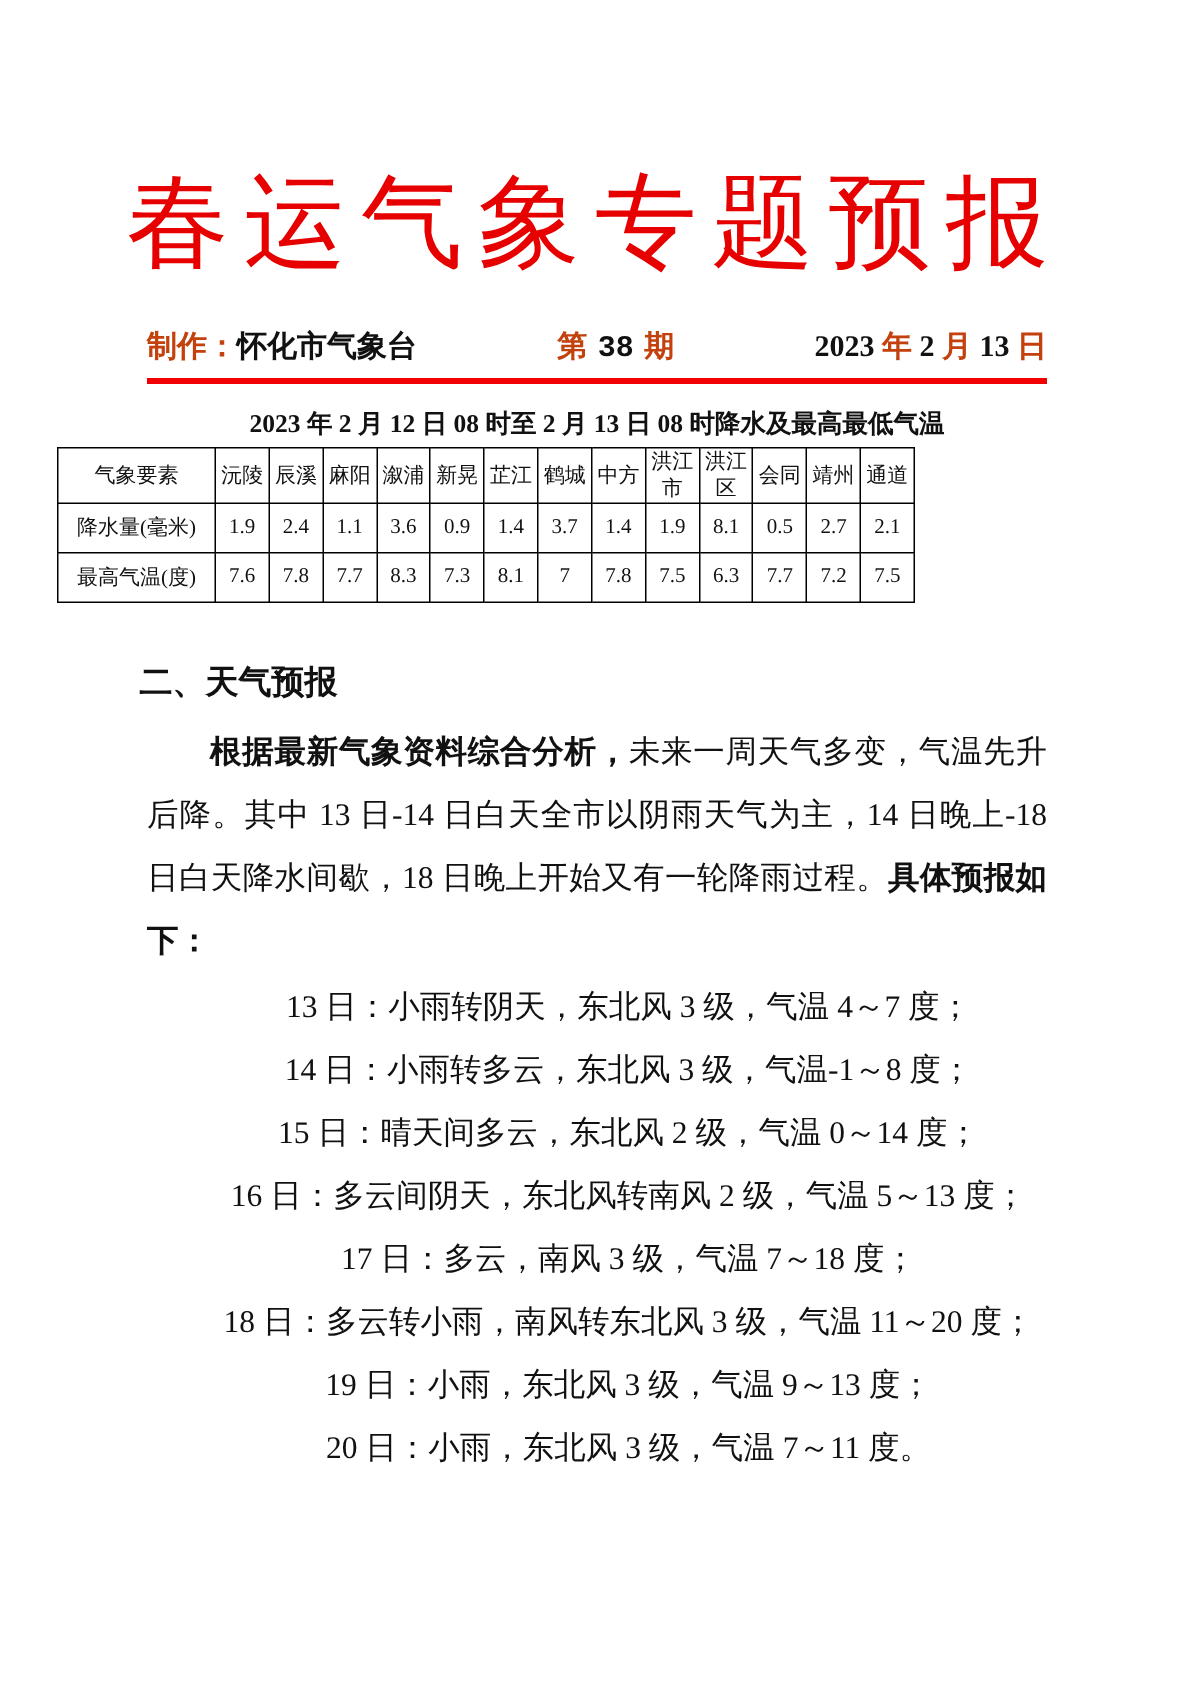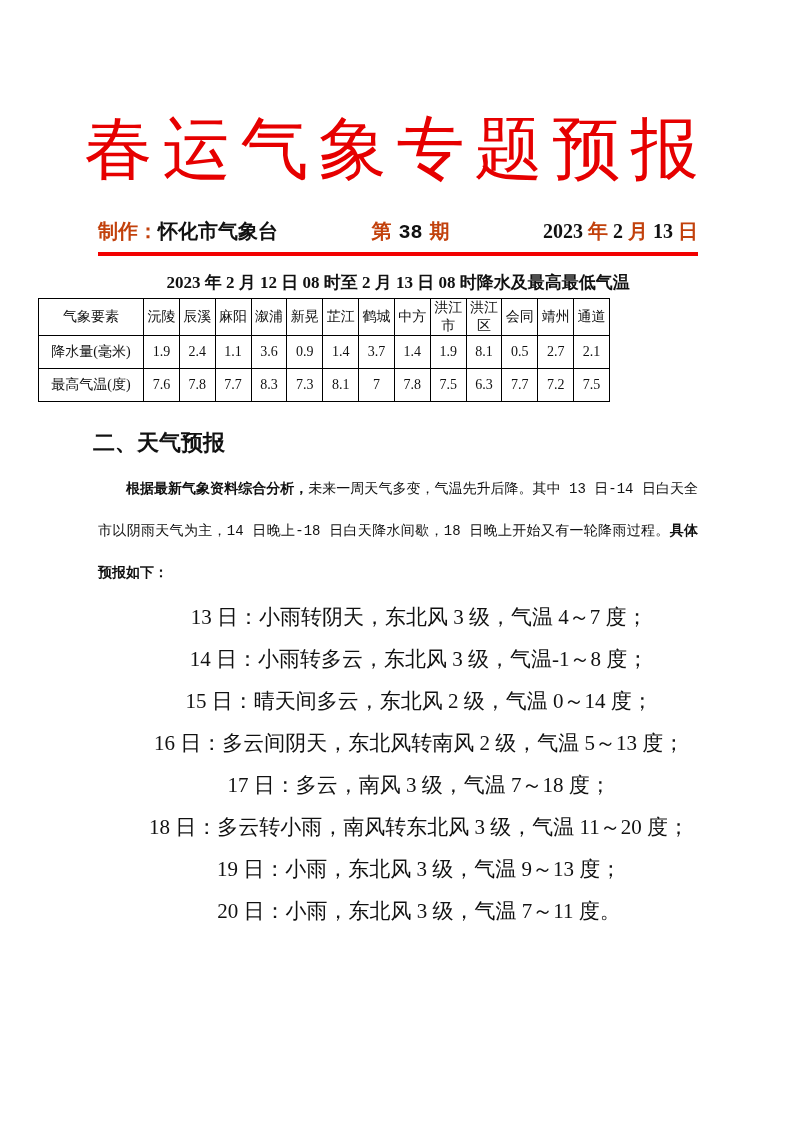--- a/index.html
+++ b/index.html
@@ -71,30 +71,29 @@
     border: 1px solid #000000;
     text-align: center;
     vertical-align: middle;
     padding: 0 1px;
     font-weight: 400;
   }
   table.wtable thead th { height: 29px; }
   table.wtable tbody td, table.wtable tbody th { height: 32px; }
   table.wtable .col-label { width: 102px; }
 
-  .section2-heading { margin-top: 26px; }
+  .section2-heading { margin-top: 38px; }
 
   .summary-para {
     margin: 10px 0 0 0;
-    font-size: 14px;
+    font-size: 21px;
     line-height: 42px;
     text-align: justify;
     text-align-last: left;
     text-indent: 2em;
-    font-family: Liberation Mono, monospace;
   }
   .bold { font-weight: 700; }
 
   .forecast-list { margin-top: 2px; }
   .forecast-item {
     font-size: 21px;
     line-height: 42px;
     padding-left: 42px;
     text-align: center;
   }

